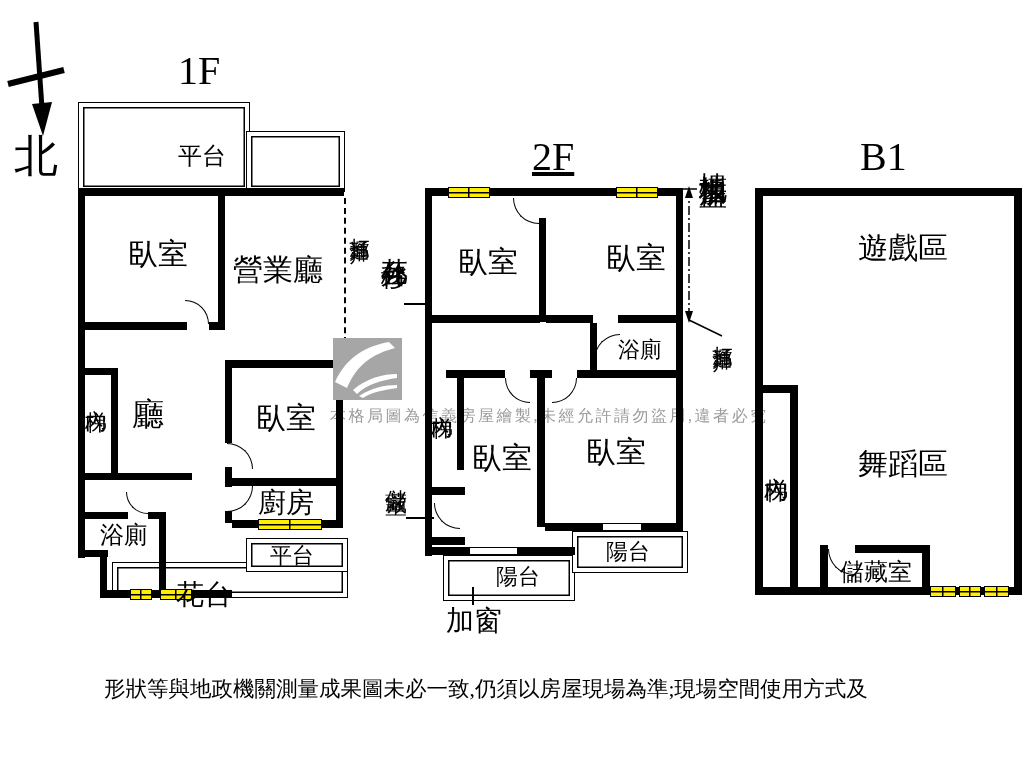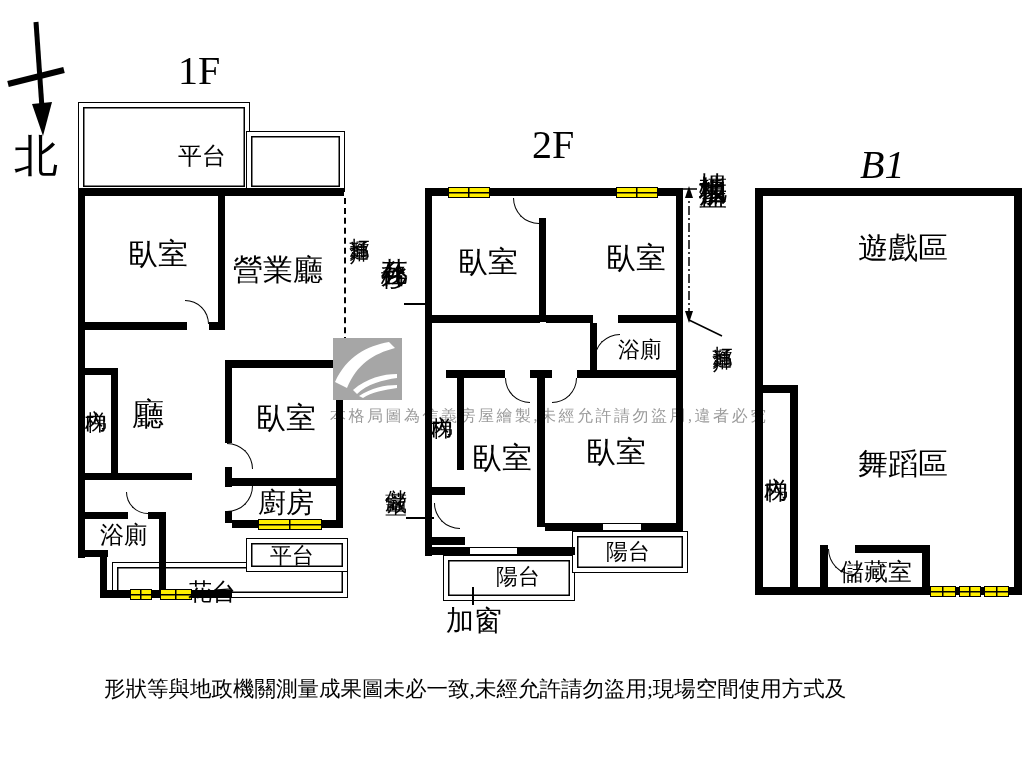--- a/index.html
+++ b/index.html
@@ -84,23 +84,23 @@
   <div class="lbl" style="left:128px;top:238px;font-size:30px;">臥室</div>
   <div class="lbl" style="left:233px;top:254px;font-size:30px;">營業廳</div>
   <div class="dash-v" style="left:344px;top:198px;height:155px;"></div>
   <div class="lbl vtext" style="left:349px;top:222px;font-size:20px;">打通鄰戶</div>
   <div class="lbl vtext" style="left:85px;top:392px;font-size:22px;">內梯</div>
   <div class="lbl" style="left:132px;top:398px;font-size:32px;">廳</div>
   <div class="lbl" style="left:256px;top:402px;font-size:30px;">臥室</div>
   <div class="lbl" style="left:258px;top:488px;font-size:28px;">廚房</div>
   <div class="lbl" style="left:100px;top:523px;font-size:24px;">浴廁</div>
   <div class="lbl" style="left:270px;top:544px;font-size:22px;">平台</div>
-  <div class="lbl" style="left:188px;top:580px;font-size:24px;">花台</div>
+  <div class="lbl" style="left:176px;top:580px;font-size:28px;">花台</div>
 
-  <div class="lbl title" style="left:532px;top:124px;">2F</div>
+  <div class="lbl title" style="left:532px;top:136px;text-decoration:underline;">2F</div>
 
   <div class="lbl vtext" style="left:380px;top:236px;font-size:27px;">花台外移</div>
   <div class="leader" style="left:404px;top:303px;width:22px;height:2px;"></div>
 
   <div class="thin" style="left:443px;top:555px;width:130px;height:44px;"></div>
   <div class="thin" style="left:572px;top:531px;width:114px;height:40px;"></div>
 
   <div class="wall" style="left:425px;top:188px;width:258px;height:8px;"></div>
   <div class="wall" style="left:425px;top:188px;width:7px;height:368px;"></div>
   <div class="wall" style="left:676px;top:188px;width:7px;height:342px;"></div>
@@ -148,21 +148,21 @@
   <svg style="position:absolute;left:680px;top:184px;" width="48" height="156" viewBox="0 0 48 156">
     <line x1="0" y1="5" x2="17" y2="5" stroke="#000" stroke-width="1.5"></line>
     <line x1="9" y1="5" x2="9" y2="136" stroke="#000" stroke-width="1.5" stroke-dasharray="9 3 2 3"></line>
     <polygon points="9,2 5,14 13,14" fill="#000"></polygon>
     <polygon points="9,139 5,127 13,127" fill="#000"></polygon>
     <line x1="9" y1="136" x2="42" y2="152" stroke="#000" stroke-width="1.5"></line>
   </svg>
   <div class="lbl vtext" style="left:698px;top:150px;font-size:28px;">樓地板加蓋</div>
   <div class="lbl vtext" style="left:712px;top:330px;font-size:20px;">打通鄰戶</div>
 
-  <div class="lbl title" style="left:860px;top:144px;font-style:italic;">B1</div>
+  <div class="lbl title" style="left:860px;top:136px;">B1</div>
 
   <div class="wall" style="left:755px;top:188px;width:267px;height:8px;"></div>
   <div class="wall" style="left:755px;top:188px;width:8px;height:407px;"></div>
   <div class="wall" style="left:1014px;top:188px;width:8px;height:407px;"></div>
   <div class="wall" style="left:755px;top:587px;width:267px;height:8px;"></div>
   <div class="wall" style="left:755px;top:385px;width:42px;height:8px;"></div>
   <div class="wall" style="left:790px;top:385px;width:8px;height:202px;"></div>
   <div class="wall" style="left:855px;top:545px;width:75px;height:8px;"></div>
   <div class="wall" style="left:820px;top:545px;width:8px;height:45px;"></div>
   <div class="wall" style="left:922px;top:545px;width:8px;height:45px;"></div>
@@ -179,15 +179,15 @@
   <div class="lbl" style="left:840px;top:560px;font-size:24px;">儲藏室</div>
 
   <div style="position:absolute;left:333px;top:338px;width:69px;height:62px;background:#a6a6a6;">
     <svg width="69" height="62" viewBox="0 0 69 62">
       <path d="M2,44 C14,18 34,8 56,4 L62,10 C40,16 24,26 14,50 Z" fill="#ffffff"></path>
       <path d="M20,52 C34,40 50,36 64,36 L64,40 C50,42 34,46 24,56 Z" fill="#ffffff"></path>
       <path d="M26,58 C38,50 52,47 64,47 L64,50 C52,52 38,54 30,60 Z" fill="#ffffff"></path>
     </svg>
   </div>
 
-  <div class="disc" style="top:675px;">形狀等與地政機關測量成果圖未必一致,未經允許請勿盜用;現場空間使用方式及</div>
+  <div class="disc" style="top:675px;">形狀等與地政機關測量成果圖未必一致,仍須以房屋現場為準;現場空間使用方式及</div>
 
 </div>
 
 </body></html>

